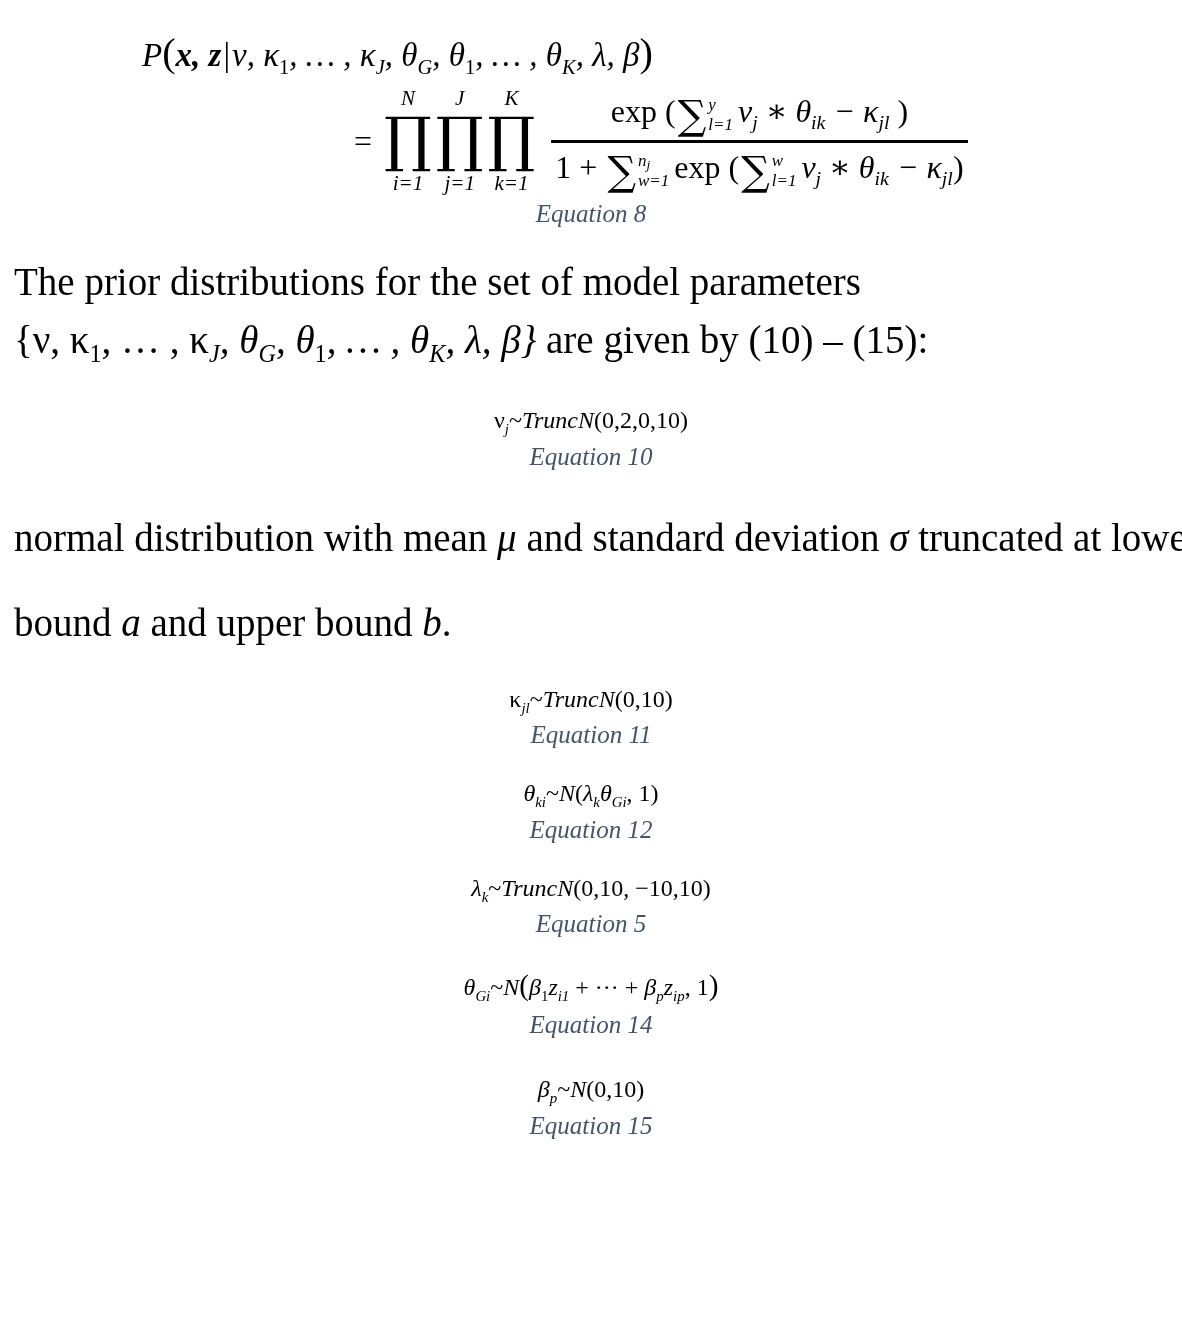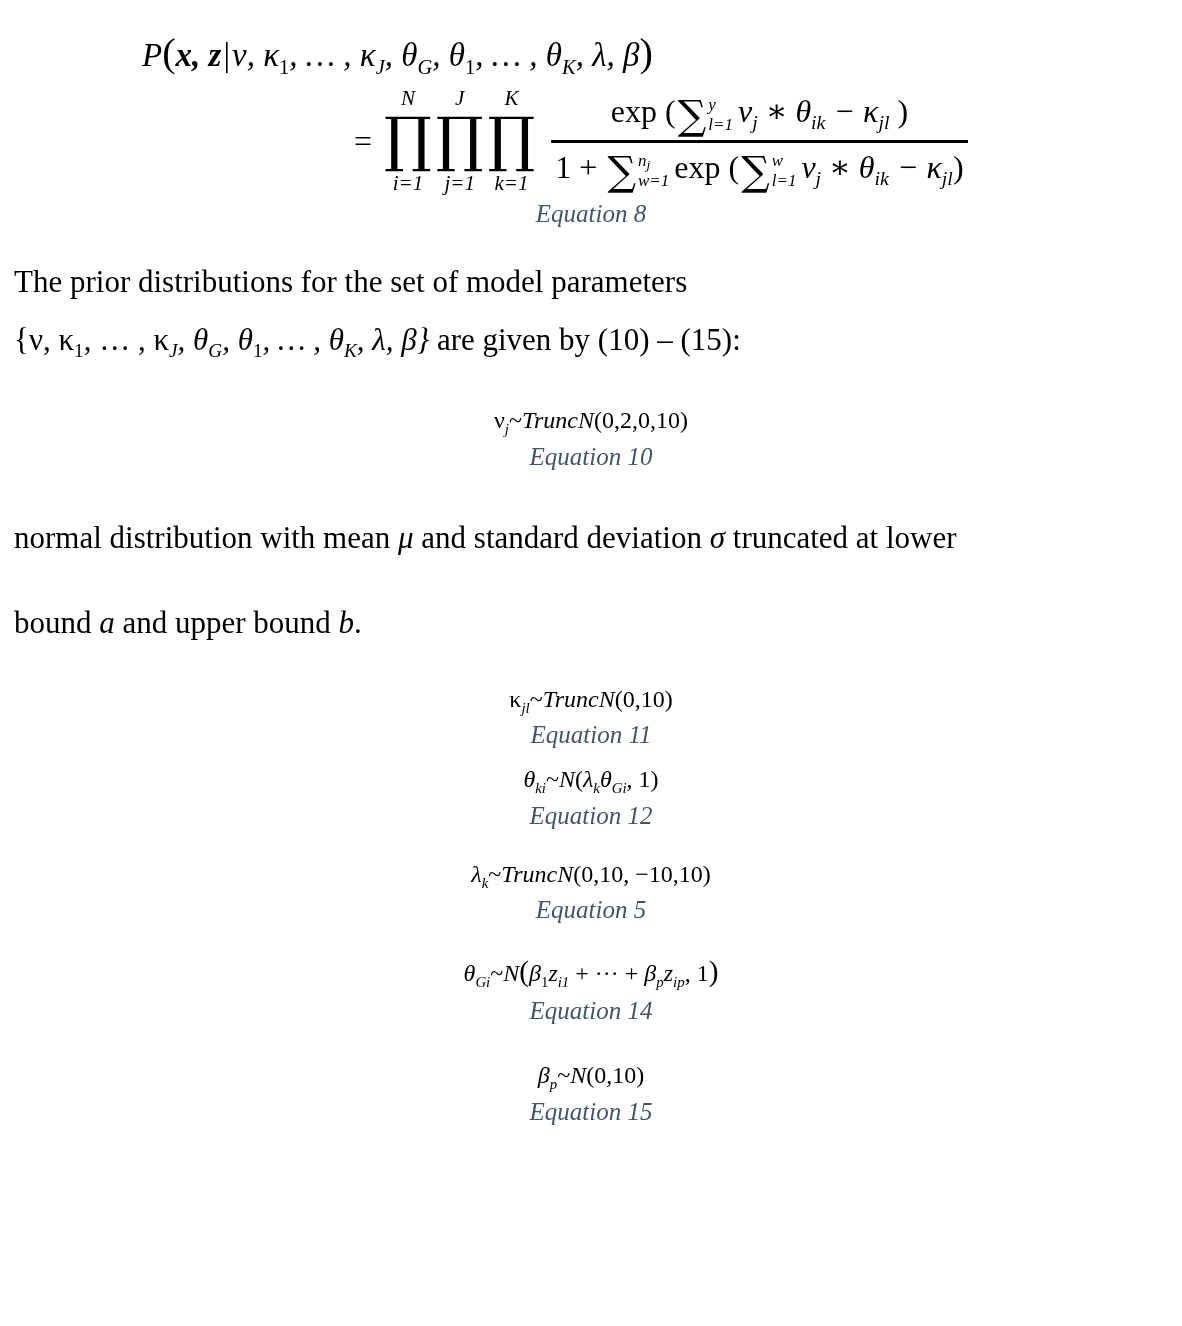--- a/index.html
+++ b/index.html
@@ -9,21 +9,21 @@
     width: 1182px; height: 1326px; overflow: hidden;
     background: #ffffff; color: #000000;
     font-family: "Liberation Serif", "DejaVu Serif", serif;
   }
   .page { padding: 26px 14px 0 14px; }
 
   .it { font-style: italic; }
   .bi { font-style: italic; font-weight: bold; }
   .up { font-style: normal; }
 
-  .para { font-size: 31px; line-height: 40px; margin: 0; white-space: nowrap; }
+  .para { font-size: 39px; line-height: 40px; margin: 0; white-space: nowrap; }
   .p1 { margin-top: 32px; }
   .p2 { margin-top: 18px; }
   .p3a { margin-top: 36px; }
   .p3b { margin-top: 45px; }
   .p3c { margin-top: 45px; }
 
   sub.ss  { font-size: 0.62em; font-style: italic; line-height: 0; }
   sub.ssu { font-size: 0.62em; font-style: normal; line-height: 0; }
 
   .caption {
@@ -52,21 +52,21 @@
   .sum { display: inline-flex; align-items: center; vertical-align: middle; margin: 0 5px 0 2px; }
   .sig { font-size: 40px; line-height: 1; font-family: "DejaVu Serif", serif; }
   .supsub { display: inline-flex; flex-direction: column; justify-content: center; font-size: 17px; font-style: italic; line-height: 1.15; margin-left: 2px; }
   .tiny { font-size: 0.78em; position: relative; top: 0.22em; }
 
   
   .eqblock { text-align: center; }
   .eqline  { font-size: 24px; line-height: 1.35; white-space: nowrap; }
   .m10 { margin-top: 44px; }
   .m11 { margin-top: 40px; }
-  .m12 { margin-top: 12px; }
+  .m12 { margin-top: 26px; }
   .m13 { margin-top: 26px; }
   .m14 { margin-top: 26px; }
   .m15 { margin-top: 32px; }
 </style>
 </head>
 <body>
 
 <div class="page">
 
   <div>

